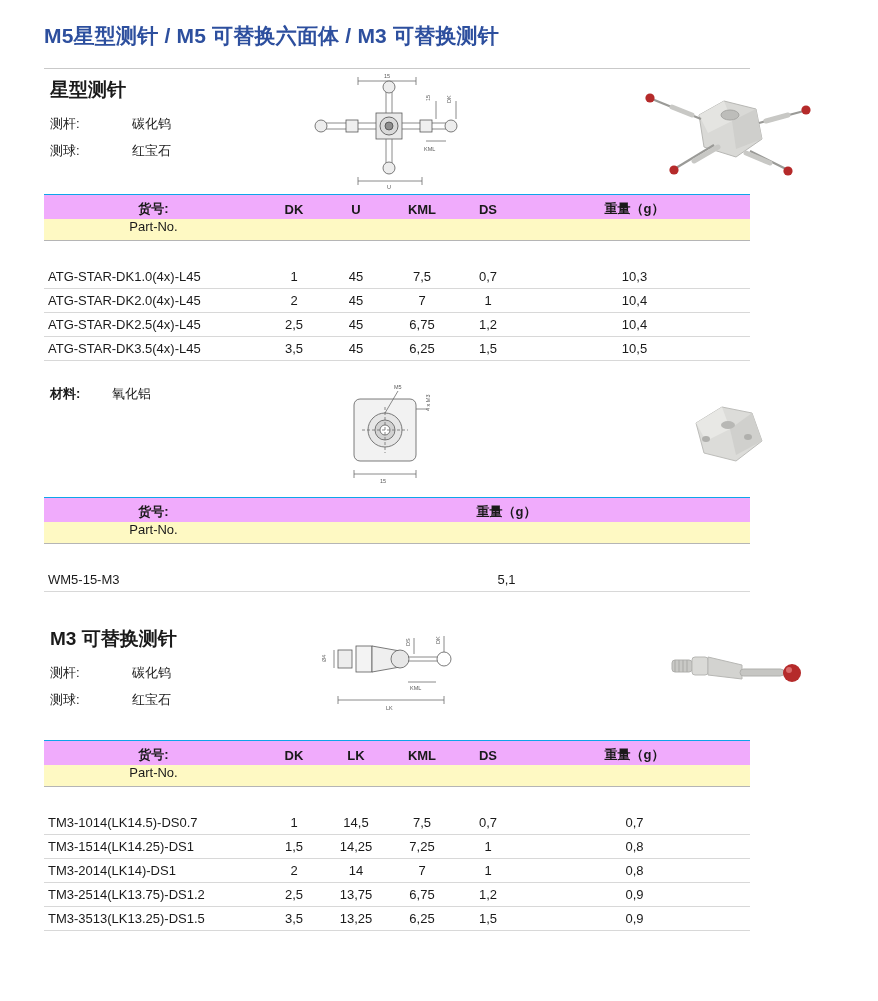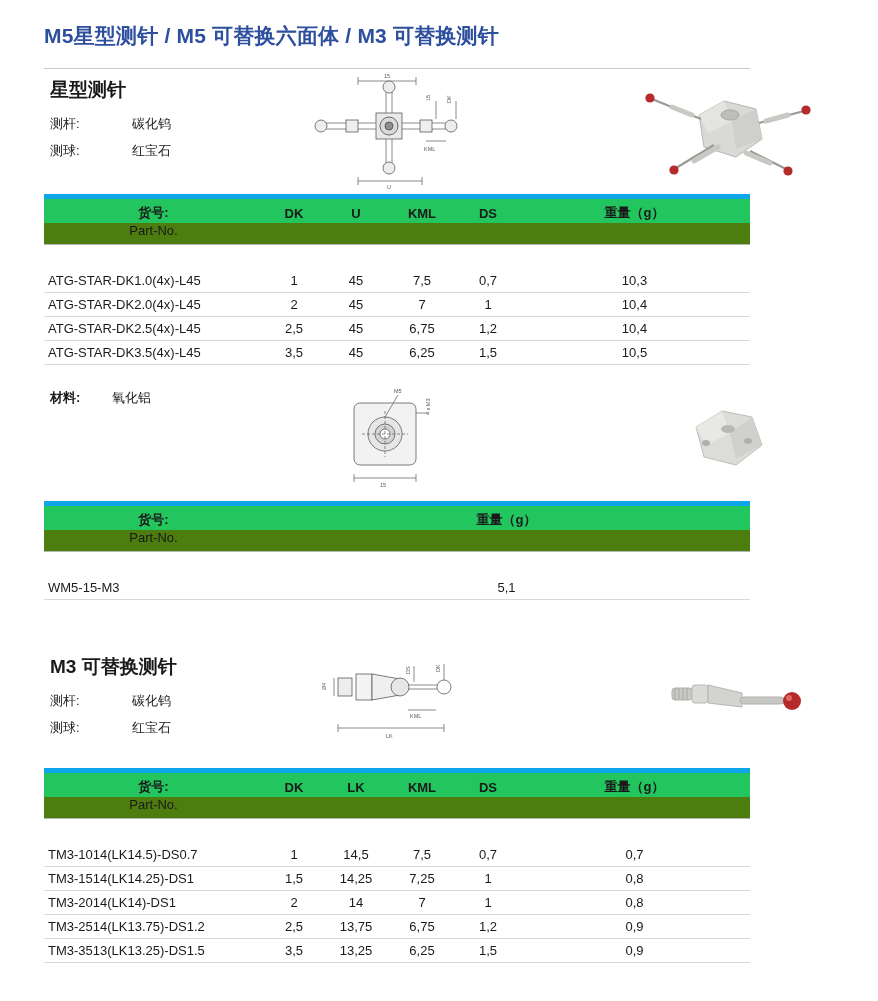--- a/index.html
+++ b/index.html
@@ -86,28 +86,28 @@
     top: 0;
   }
 
   
   table.parts {
     width: 100%;
     border-collapse: collapse;
     font-size: 13px;
   }
   table.parts thead tr.head-row th {
-    background: #22c55e;
+    background: #f0abfc;
     font-weight: bold;
     text-align: center;
     padding: 5px 0 1px 0;
-    border-top: 5px solid #0ea5e9;
+    border-top: 1px solid #0ea5e9;
   }
   table.parts thead tr.head-row2 th {
-    background: #4d7c0f;
+    background: #fef9c3;
     font-weight: normal;
     text-align: center;
     padding: 0 0 6px 0;
     border-bottom: 1px solid #b5b5b5;
   }
   table.parts th.partno,
   table.parts td.partno {
     text-align: left;
     padding-left: 4px;
     width: 215px;
@@ -351,21 +351,21 @@
             <td colspan="2" style="height:16px;border:0;"></td>
           </tr>
         <tr>
           <td class="partno">WM5-15-M3</td>
           <td class="wt">5,1</td>
         </tr>
       </tbody>
     </table>
   </div>
 
-  <div class="section" style="margin-top:50px;">
+  <div class="section" style="margin-top:30px;">
 
     <div class="spec-block" style="height:110px;">
       <div class="spec-labels" style="top:4px;">
         <div class="spec-heading">M3 可替换测针</div>
         <div class="spec-row">
           <div class="spec-key">测杆:</div>
           <div class="spec-val">碳化钨</div>
         </div>
         <div class="spec-row">
           <div class="spec-key">测球:</div>

